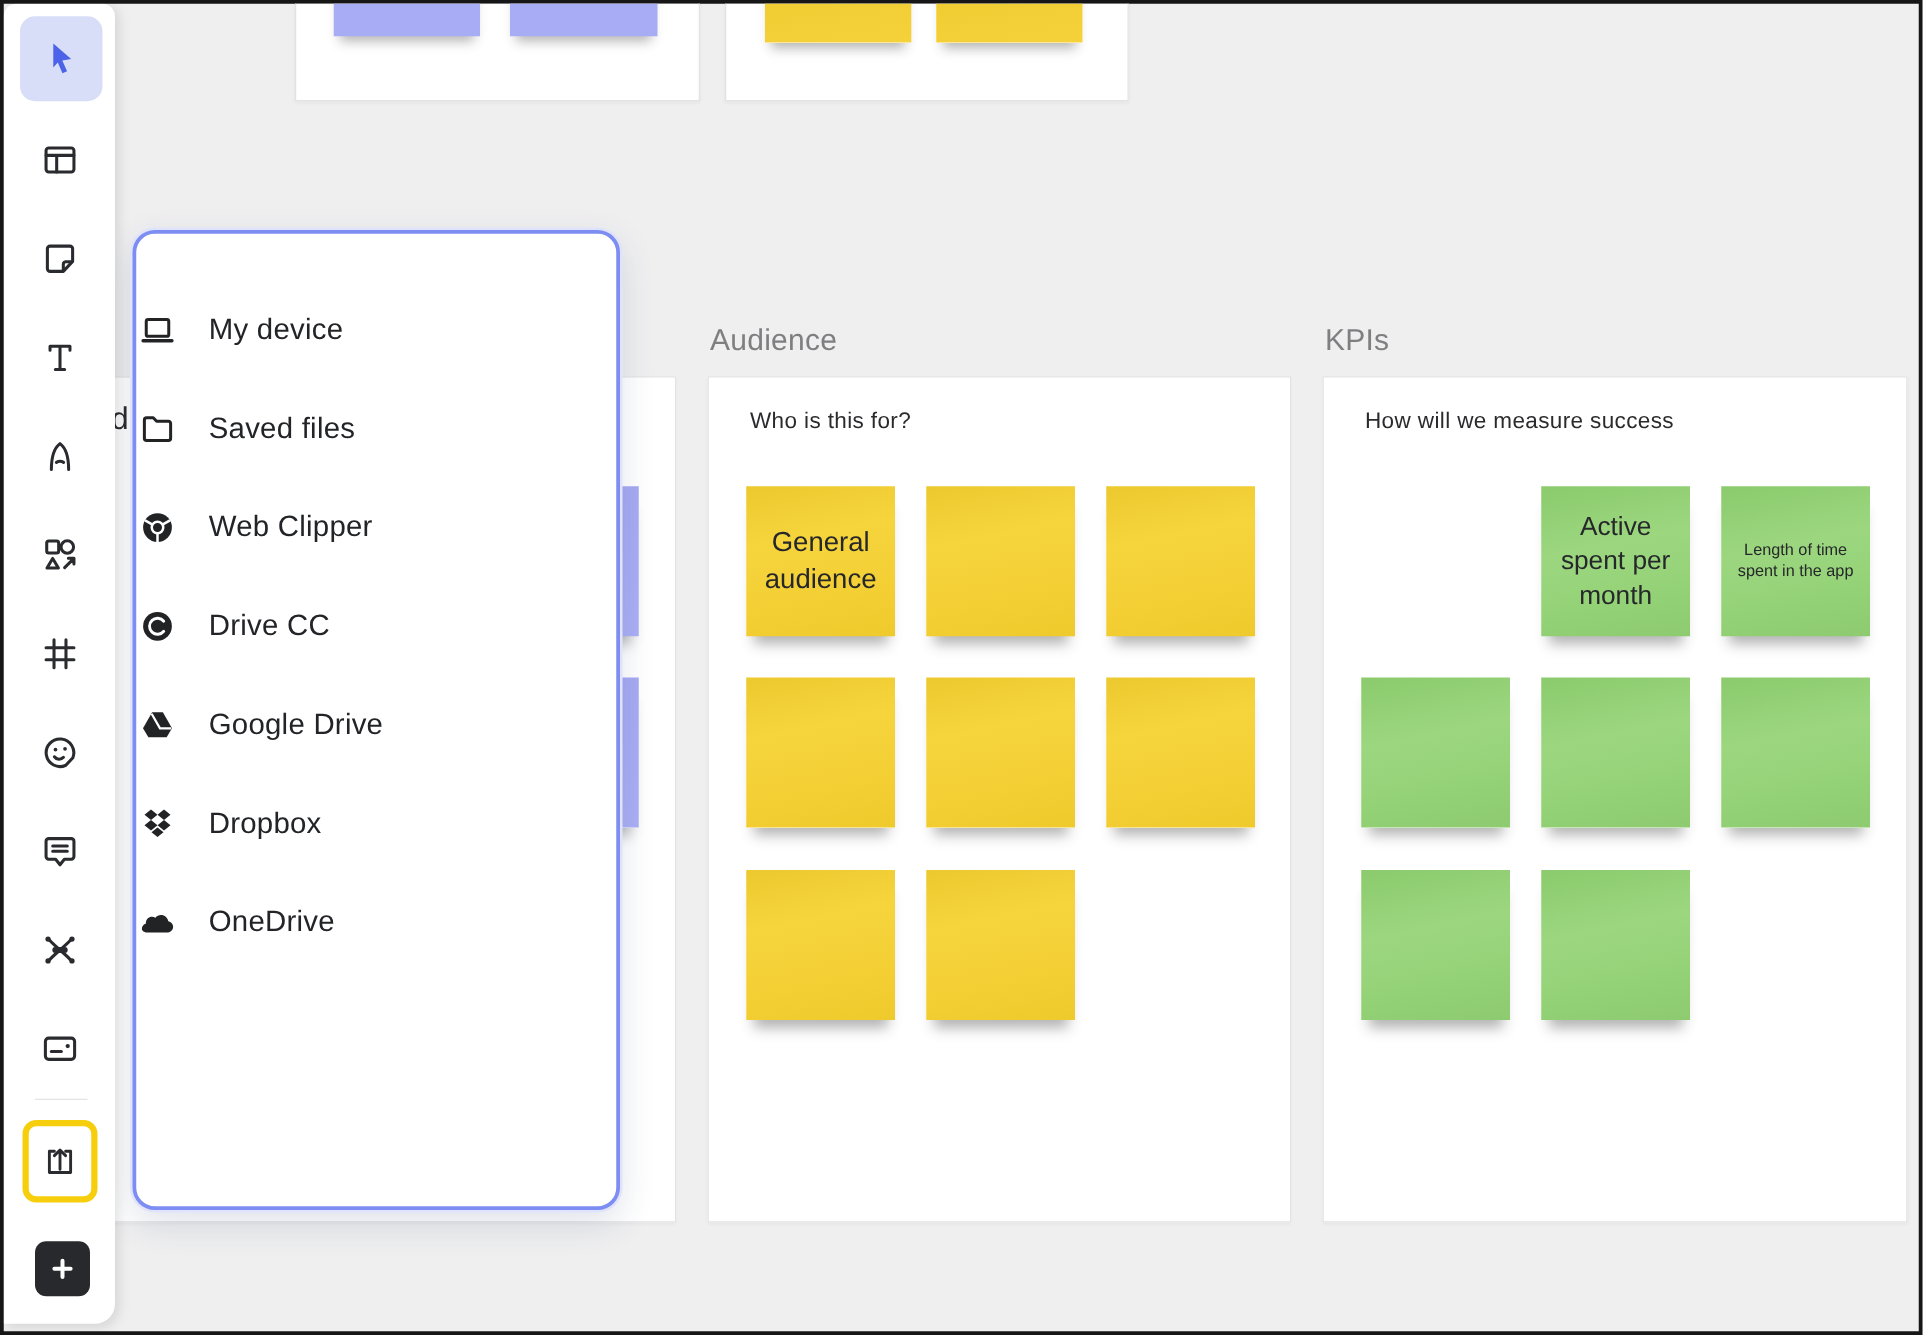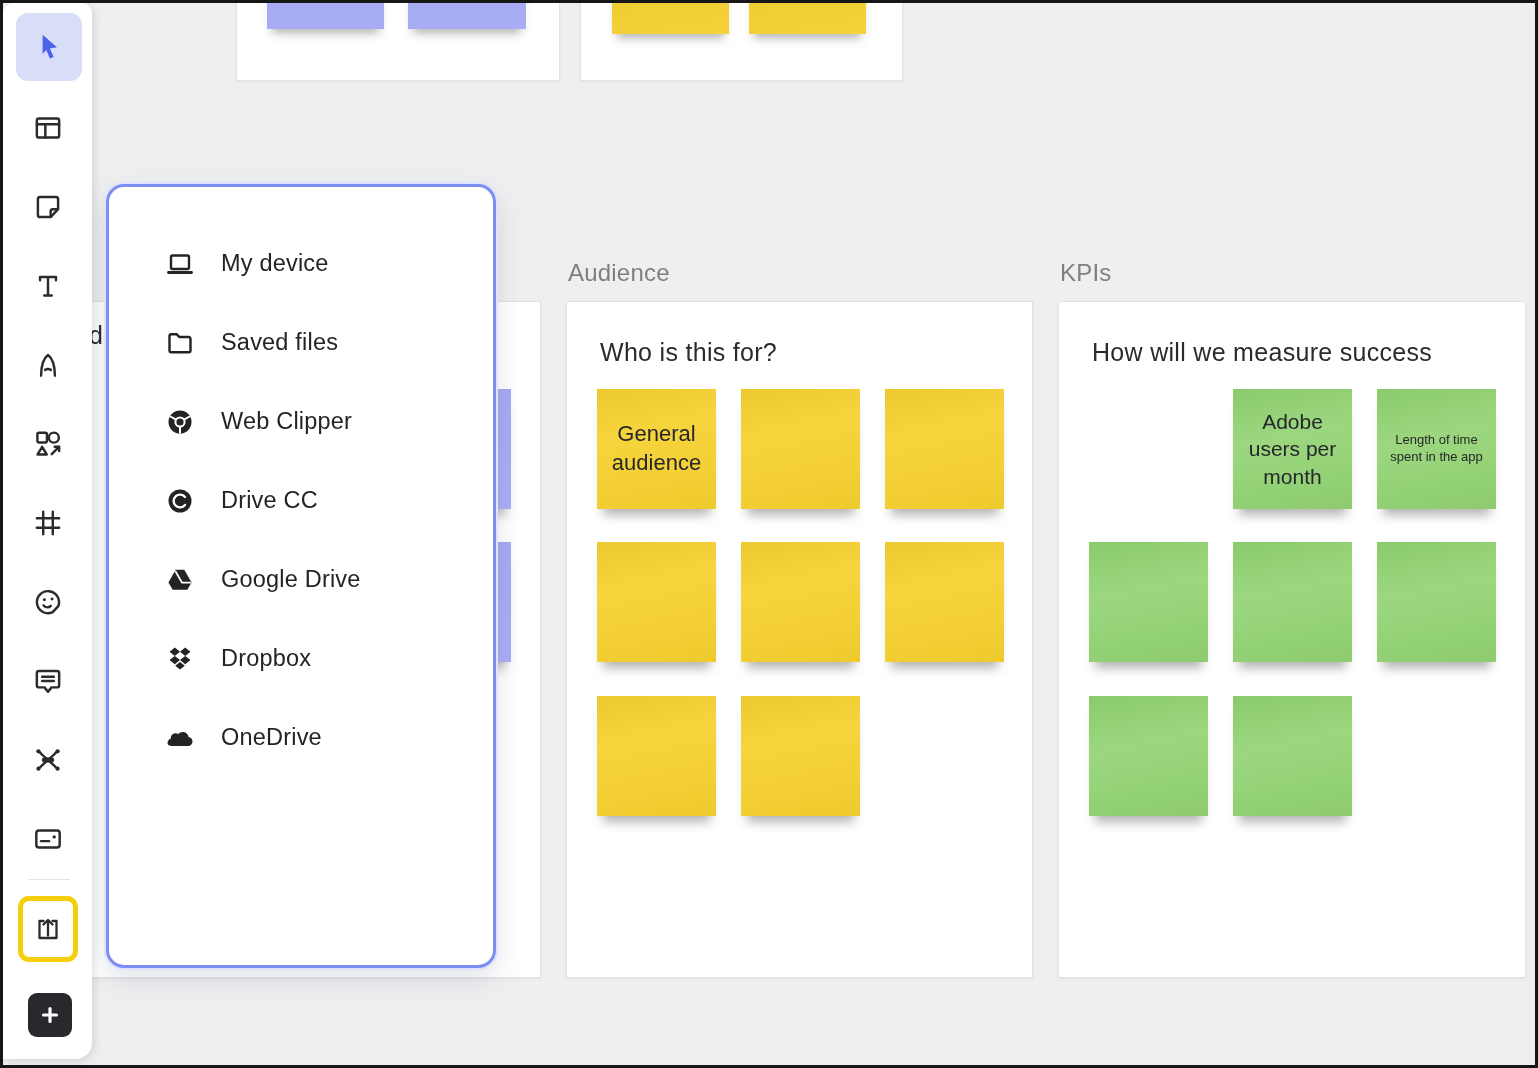--- a/index.html
+++ b/index.html
@@ -5,21 +5,21 @@
   * { margin:0; padding:0; box-sizing:border-box; }
   html,body { width:1538px; height:1068px; font-family:"Liberation Sans", sans-serif; }
 
   .screen { position:relative; width:1538px; height:1068px; background:#EFEFF0;
             border:3px solid #161616; overflow:hidden; }
 
   
   .frame { position:absolute; background:#fff; border:1px solid #E2E2E4;
            box-shadow:0 1px 3px rgba(0,0,0,.05); }
   .frame-label { position:absolute; font-size:24px; color:#7F7F81; letter-spacing:.2px; }
-  .frame-heading { position:absolute; left:33px; top:36px; font-size:25px; color:#2B2B2D;
+  .frame-heading { position:absolute; left:33px; top:24px; font-size:18px; color:#2B2B2D;
                    letter-spacing:.3px; }
   .text-fragment { position:absolute; left:25px; top:19px; font-size:25px; color:#2B2B2D; }
 
   
   .note { position:absolute; width:119px; height:120px; display:flex; align-items:center;
           justify-content:center; text-align:center; padding:7px;
           color:#26272A; line-height:1.3;
           box-shadow:0 12px 10px -6px rgba(55,55,55,.38); }
   .note.yellow { background:linear-gradient(168deg,#ecc92e 0%,#f6d43c 35%,#f3cf34 72%,#efca2c 100%); }
   .note.green  { background:linear-gradient(168deg,#8bca6d 0%,#9cd77f 40%,#93d176 75%,#8ecb70 100%); }
@@ -44,21 +44,21 @@
   .tool.dark-btn { left:25px; width:44px; height:44px; background:#27292C; border-radius:9px; }
   .tb-divider { position:absolute; left:25px; top:876px; width:42px; height:0;
                 border-top:1px solid #E3E3E5; }
   .ic { stroke:#2A2B2F; stroke-width:2.3; fill:none; stroke-linecap:round; stroke-linejoin:round; }
 
   
   .upload-menu { position:absolute; left:103px; top:181px; width:390px; height:784px;
                  background:#fff; border:3px solid #7D8DF1; border-radius:18px;
                  box-shadow:0 0 0 2px #dfe3fb, 0 10px 28px rgba(50,60,110,.15);
                  z-index:60; padding-top:37px; }
-  .menu-item { display:flex; align-items:center; height:79px; padding-left:54px; cursor:pointer; }
+  .menu-item { display:flex; align-items:center; height:79px; cursor:pointer; }
   .menu-item .mi-icon { width:34px; height:34px; display:flex; align-items:center;
                         justify-content:center; flex:0 0 34px; }
   .menu-item .mi-label { margin-left:24px; font-size:23.5px; color:#232428; letter-spacing:.2px; }
   .mic { stroke:#222325; stroke-width:2.4; fill:none; stroke-linecap:round; stroke-linejoin:round; }
   .box-wordmark { font-size:22px; font-weight:800; letter-spacing:-.8px; color:#222325; }
 </style>
 </head>
 <body>
 
 <div class="screen">
@@ -93,21 +93,21 @@
       <div class="note yellow" style="left:174px; top:240px;"></div>
       <div class="note yellow" style="left:318px; top:240px;"></div>
       <div class="note yellow" style="left:30px; top:394px;"></div>
       <div class="note yellow" style="left:174px; top:394px;"></div>
     </div>
 
     <div class="frame-label" style="left:1057px; top:256px;">KPIs</div>
     <div class="frame" style="left:1055px; top:298px; width:468px; height:677px;">
       <div class="frame-heading">How will we measure success</div>
       <div class="note green" style="left:174px; top:87px;">
-        <span class="txt md">Adobe users per month</span>
+        <span class="txt md">Active spent per month</span>
       </div>
       <div class="note green" style="left:318px; top:87px;">
         <span class="txt sm">Length of time spent in the app</span>
       </div>
       <div class="note green" style="left:30px; top:240px;"></div>
       <div class="note green" style="left:174px; top:240px;"></div>
       <div class="note green" style="left:318px; top:240px;"></div>
       <div class="note green" style="left:30px; top:394px;"></div>
       <div class="note green" style="left:174px; top:394px;"></div>
     </div>

